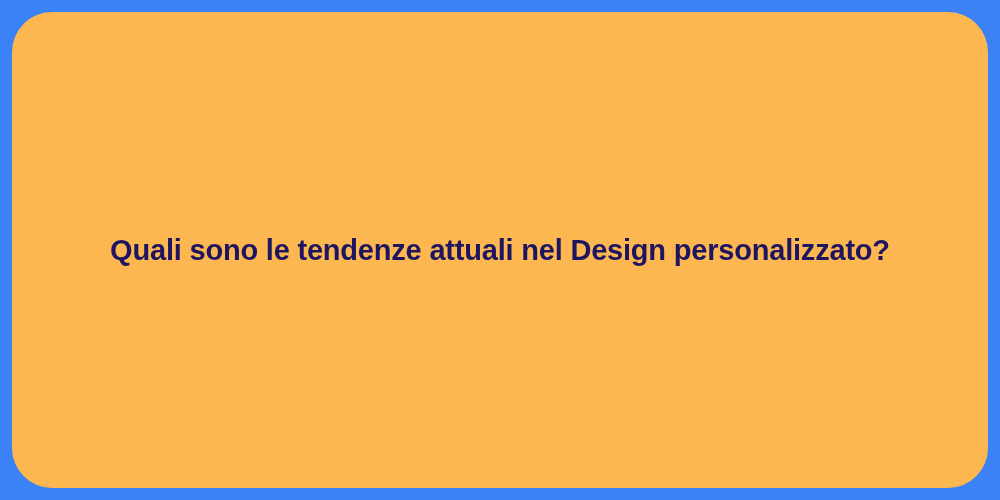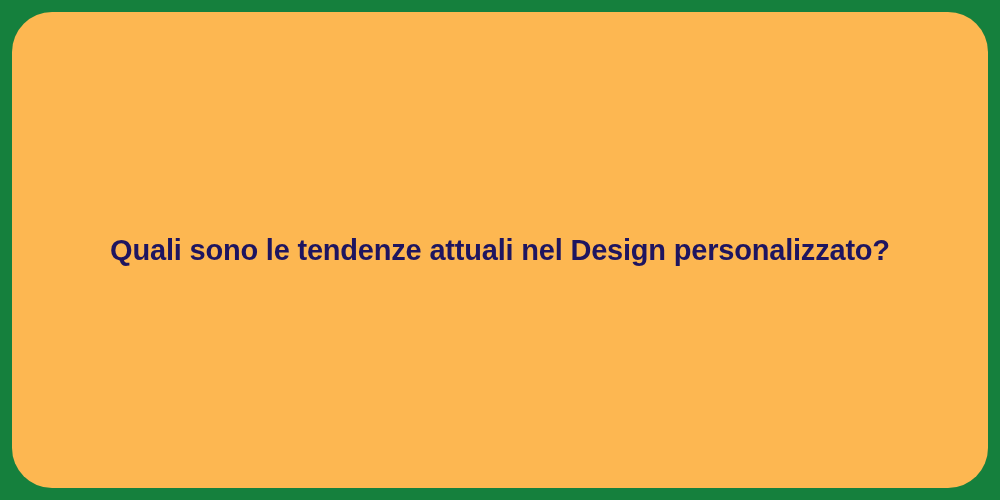--- a/index.html
+++ b/index.html
@@ -12,21 +12,21 @@
     height: 500px;
     overflow: hidden;
     font-family: "Liberation Sans", sans-serif;
   }
 
   #card-frame {
     position: relative;
     box-sizing: border-box;
     width: 1000px;
     height: 500px;
-    background: #15803d;
+    background: #3b82f6;
     padding: 12px;
   }
 
   #card-panel {
     box-sizing: border-box;
     width: 100%;
     height: 100%;
     background: #fdb751;
     border-radius: 40px;
     display: flex;

